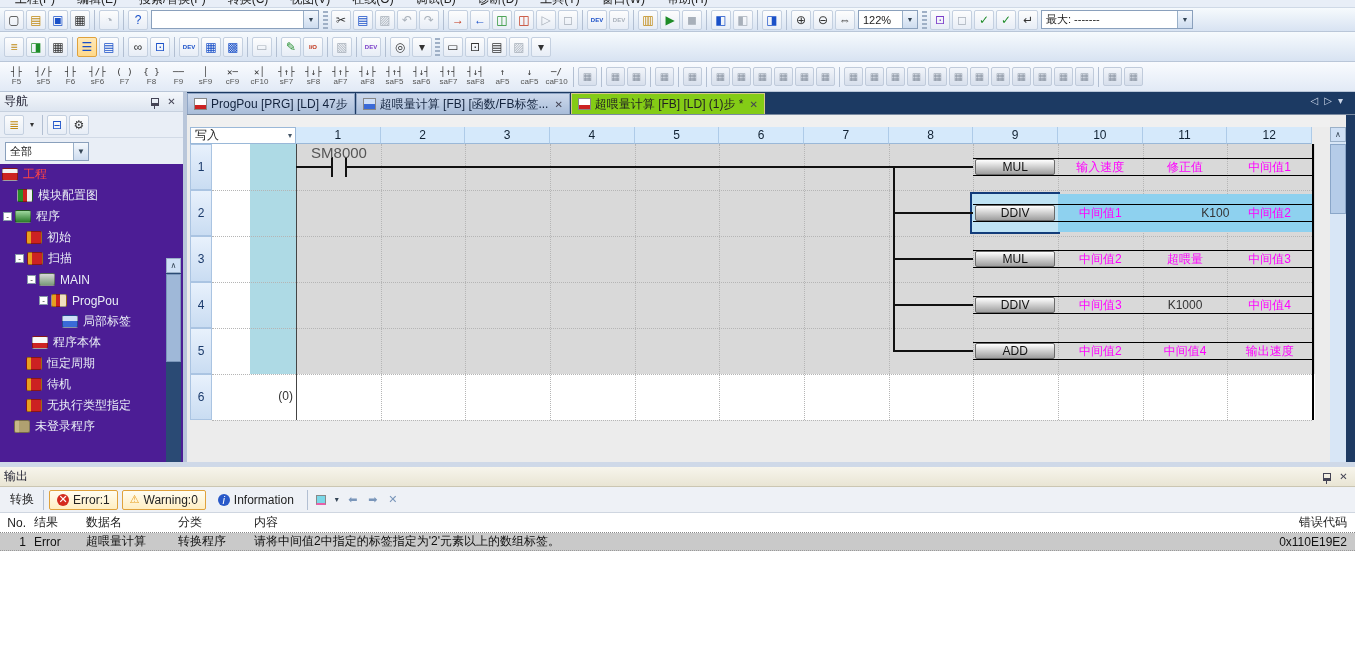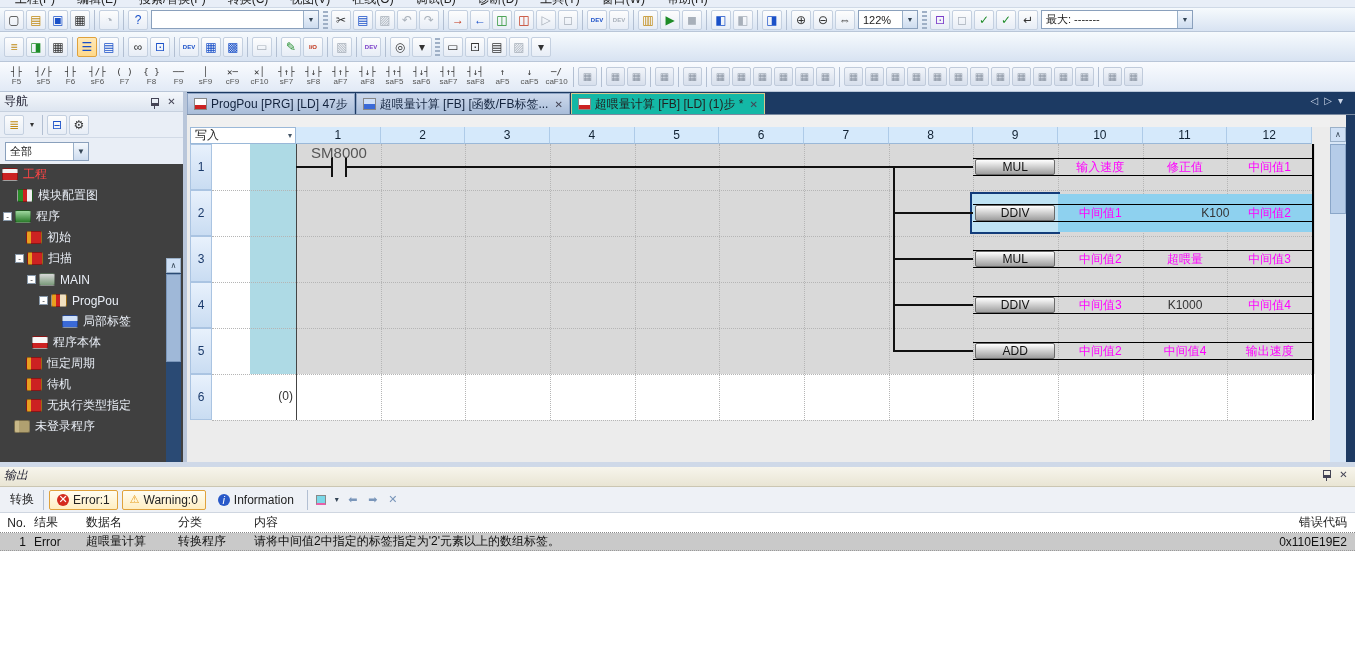--- a/index.html
+++ b/index.html
@@ -51,21 +51,21 @@
   .nav-title .sp { flex:1; }
   .winbtn { width:15px; height:14px; display:flex; align-items:center; justify-content:center;
     font-size:10px; color:#445; margin-left:2px; }
   .pin-glyph { display:inline-block; width:8px; height:8px; border:1px solid #445;
     border-bottom:3px solid #445; position:relative; }
   .pin-glyph:after { content:""; position:absolute; left:2px; bottom:-6px; width:1px; height:3px; background:#445; }
   .nav-tools { height:26px; display:flex; align-items:center; padding:0 3px;
     border-bottom:1px solid #d2dae6; }
   .nav-filter { height:26px; display:flex; align-items:center; padding:0 3px; }
   .tree { position:absolute; left:0; top:72px; width:183px; height:298px;
-    background:#404040; overflow:hidden; }
+    background:#4c1d95; overflow:hidden; }
   .trow { height:21px; display:flex; align-items:center; color:#e8edf5; white-space:nowrap; }
   .texp { width:9px; height:9px; background:#fff; border:1px solid #8899aa; color:#222;
     font-size:8px; line-height:7px; text-align:center; margin-right:3px; flex:0 0 9px; }
   .tico { width:16px; height:13px; border-radius:2px; margin-right:5px; flex:0 0 16px;
     border:1px solid #00000055; }
   .tico.red    { background:linear-gradient(#f2f2f2 40%,#cc2222 40%); }
   .tico.grid   { background:linear-gradient(90deg,#2a8c2a 33%,#cc2222 33% 66%,#f0f0f0 66%); }
   .tico.screen { background:linear-gradient(#9fd89f,#2a7a2a); }
   .tico.book   { background:linear-gradient(90deg,#e8a020 30%,#cc2222 30%); }
   .tico.gear   { background:linear-gradient(#d8d8d8,#7a9a7a); }
@@ -79,21 +79,21 @@
   .tree-scroll .thumb { margin-top:1px; height:88px; background:#9fb8d8; border:1px solid #7a96ba; }
   .splitter-v { position:absolute; left:183px; top:92px; width:4px; height:370px; background:#b9c6da; }
 
   
   .editor { position:absolute; left:187px; top:92px; width:1168px; height:370px; }
   .tabbar { position:absolute; left:0; top:0; width:1168px; height:22px; background:#1c3a63;
     display:flex; align-items:flex-end; }
   .tab { height:21px; display:flex; align-items:center; padding:0 6px; margin-right:1px;
     background:linear-gradient(#cdd9ec,#a9bdd9); color:#13233d; border:1px solid #8fa5c5;
     border-bottom:none; white-space:nowrap; font-size:12px; }
-  .tab.active { background:#14b8a6; border-color:#d8c98c; color:#222;justify-content:flex-end; }
+  .tab.active { background:#84cc16; border-color:#d8c98c; color:#222;justify-content:flex-end; }
   .tab .doc-ico { width:13px; height:12px; margin-right:4px; border:1px solid #888;
     background:linear-gradient(#fff 55%,#cc2222 55%); }
   .tab .doc-ico.fbl { background:linear-gradient(#cfe0f8 50%,#3a6ad8 50%); }
   .tab .tclose { margin-left:6px; color:#445; font-size:10px; }
   .tabnav { position:absolute; right:12px; top:3px; display:flex; gap:6px; color:#cdd8ea; font-size:10px; }
 
   .content { position:absolute; left:0; top:22px; width:1316px; height:348px;
     background:#ececec; border-top:1px solid #7a8aa0; overflow:hidden; }
   .abs { position:absolute; }
   .hdr-cell { position:absolute; top:12px; height:17px; background:#d5e9fb;
@@ -118,21 +118,21 @@
   .vscroll { position:absolute; left:1143px; top:12px; width:16px; height:336px; background:#d8e6f6; }
   .vscroll .up { height:15px; background:#cfe0f5; border:1px solid #9ab0c8; color:#345;
     font-size:8px; display:flex; align-items:center; justify-content:center; }
   .vscroll .thumb { margin-top:2px; height:70px; background:#b5cce8; border:1px solid #8aa6c8; }
   .darkstrip { position:absolute; left:1159px; top:0; width:9px; height:348px; background:#1d3a63; }
 
   
   .outpane { position:absolute; left:0; top:462px; width:1355px; height:183px; background:#fff; }
   .out-splitter { height:5px; background:#cfd9e8; }
   .out-title { height:20px; background:linear-gradient(#f7f5ec,#e9e5d4); display:flex;
-    padding:0 4px; color:#223; border-bottom:1px solid #cbc6b2;font-style:italic; }
+    align-items:center; padding:0 4px; color:#223; border-bottom:1px solid #cbc6b2; }
   .out-title .sp { flex:1; }
   .out-tools { height:26px; background:#eef1f6; display:flex; align-items:center;
     padding:0 4px; border-bottom:1px solid #cfd6e0; }
   .otab { padding:1px 6px; color:#222; }
   .obtn { display:flex; align-items:center; height:20px; padding:0 7px; margin:0 2px;
     border:1px solid #e0a23c; border-radius:2px; background:linear-gradient(#fffdf2,#ffeec2);
     color:#222; }
   .obtn.flat { border-color:transparent; background:transparent; }
   .obtn .ic { margin-right:4px; font-size:11px; }
   .ic-err { display:inline-flex; width:12px; height:12px; border-radius:50%; background:#d42a1e;

